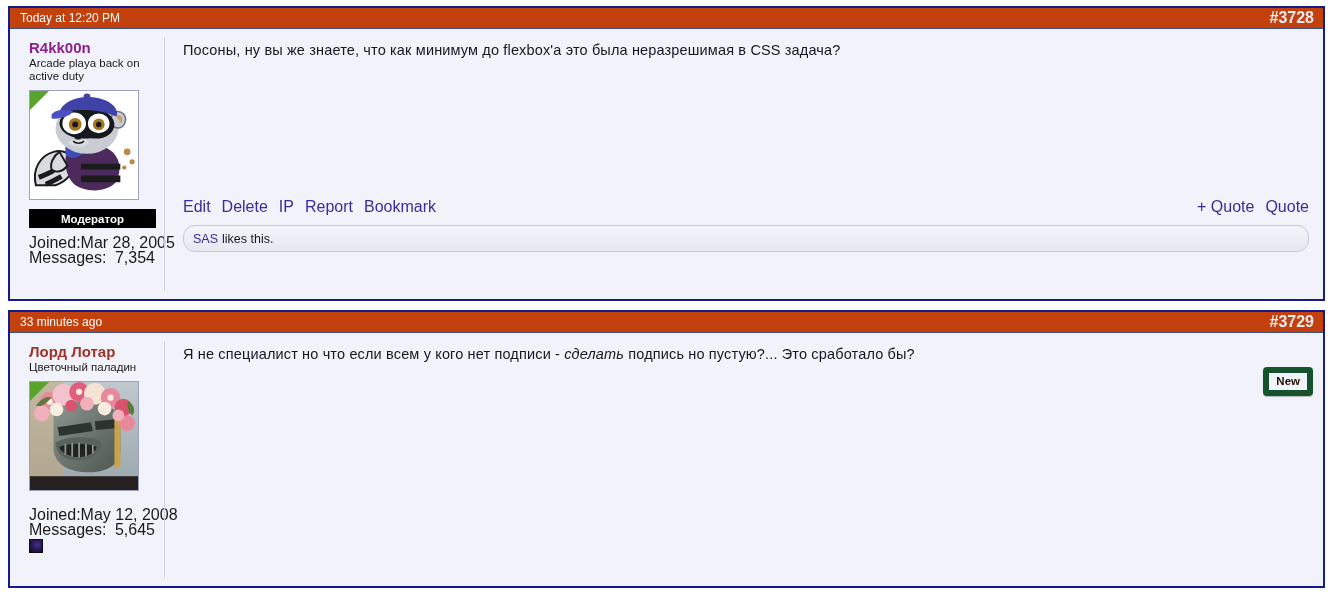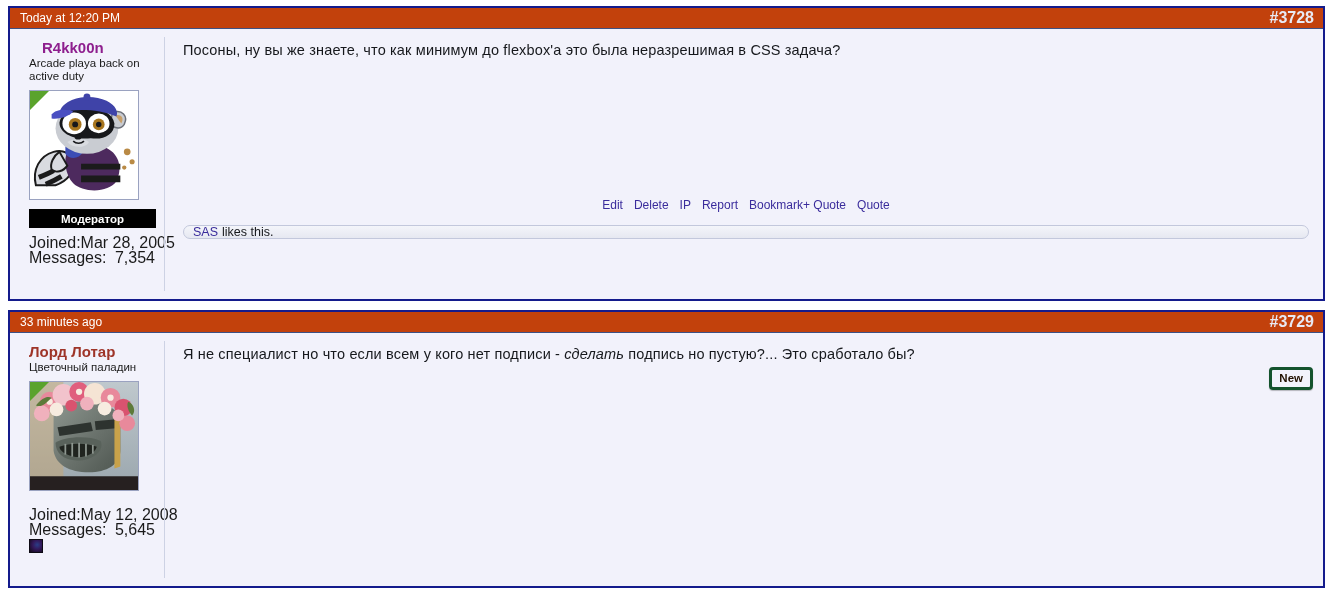--- a/index.html
+++ b/index.html
@@ -78,21 +78,21 @@
     width: 1px;
     background: #cdd2e4;
   }
   .username {
     font-size: 15px;
     font-weight: bold;
     line-height: 17px;
     margin-bottom: 1px;
     white-space: nowrap;
   }
-  .username-1 { color: #8e1f8e; margin-left: 13px; }
+  .username-1 { color: #8e1f8e; }
   .username-2 { color: #9e3428; }
   .usertitle {
     font-size: 11.5px;
     line-height: 13px;
     color: #1a1a1a;
     max-width: 126px;
   }
 
   
   .avatar {
@@ -173,52 +173,52 @@
   
   .new-badge {
     position: absolute;
     right: 10px;
     top: 34px;
     padding: 2px 7px 3px;
     font-size: 11.5px;
     font-weight: bold;
     color: #221100;
     background: linear-gradient(180deg, #fa9274 0%, #f4estub 0%, #f86a44 55%, #f1552e 100%);
-    border: 3px solid #14532d;
+    border: 6px solid #14532d;
     border-radius: 4px;
     box-shadow: 0 1px 1px rgba(0,0,0,.25);
     line-height: 12px;
   }
 
   
   .actions {
     position: absolute;
     left: 18px;
     right: 14px;
     display: flex;
-    justify-content: center;
+    justify-content: space-between;
     align-items: center;
-    font-size: 12px;
+    font-size: 16px;
   }
   .actions-1 { top: 169px; }
   .action-group { display: flex; gap: 11px; align-items: center; }
   .action-link {
     color: #3a2c9c;
     text-decoration: none;
     cursor: pointer;
     white-space: nowrap;
   }
 
   
   .likes-bar {
     position: absolute;
     left: 18px;
     right: 14px;
     top: 196px;
-    height: 14px;
+    height: 27px;
     background: linear-gradient(180deg, #f4f5fa 0%, #e6e8f1 100%);
     border: 1px solid #c3c8dc;
     border-radius: 12px;
     box-sizing: border-box;
     display: flex;
     align-items: center;
     padding-left: 9px;
     font-size: 12.5px;
     color: #16181c;
   }

